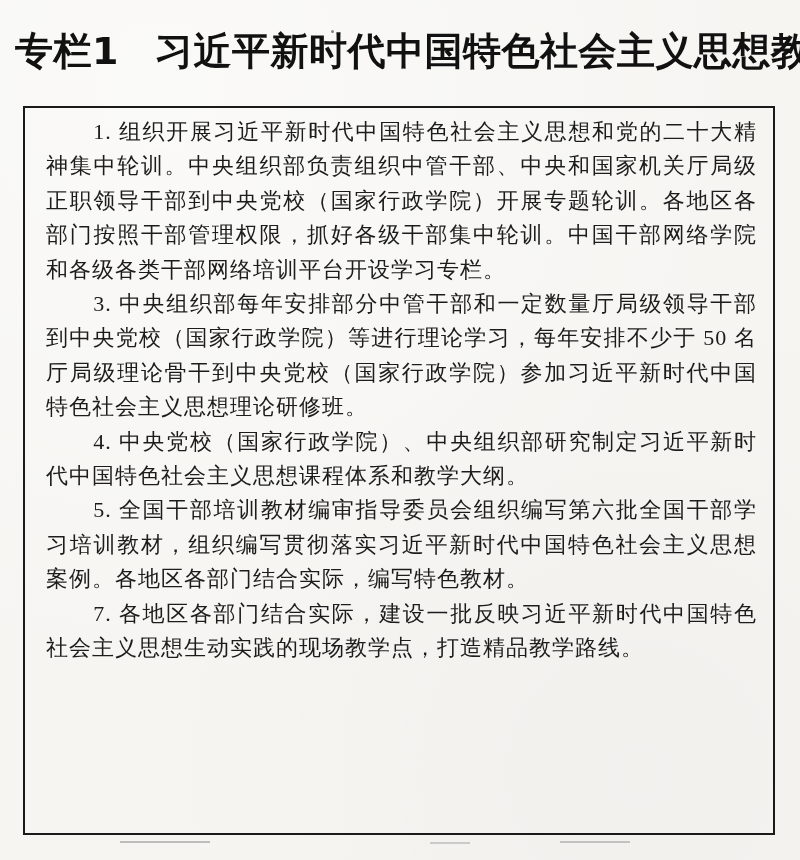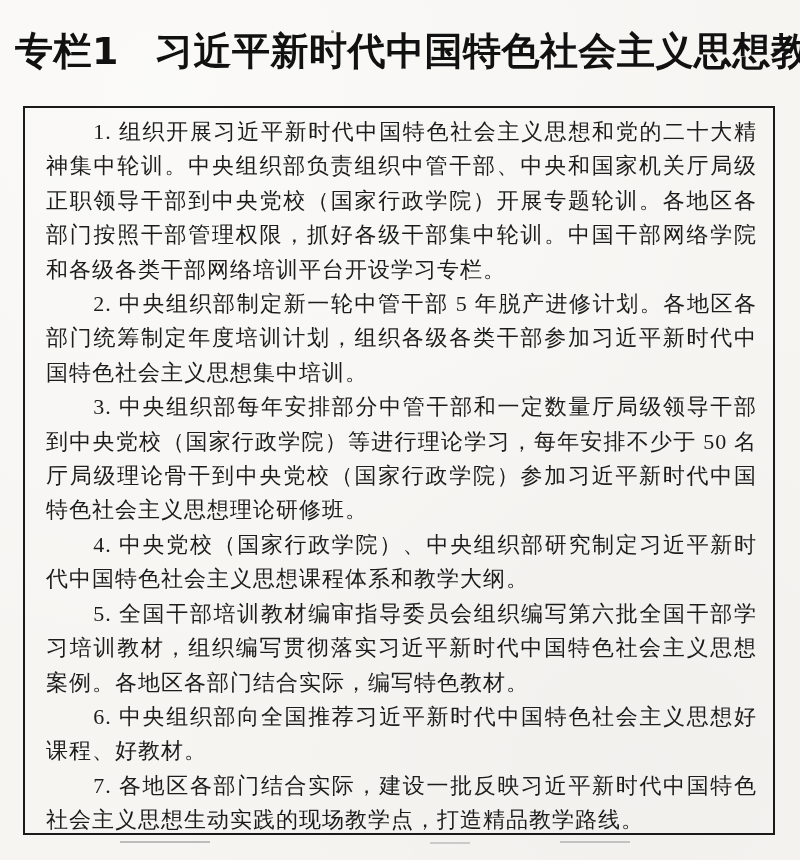--- a/index.html
+++ b/index.html
@@ -77,24 +77,22 @@
 <body>
 
 <div class="paper"></div>
 
 <h1 class="doc-title">
   <span class="title-prefix">专栏1</span><span class="title-main">习近平新时代中国特色社会主义思想教育培训计划</span>
 </h1>
 
 <div class="content-box">
   <p>1. 组织开展习近平新时代中国特色社会主义思想和党的二十大精神集中轮训。中央组织部负责组织中管干部、中央和国家机关厅局级正职领导干部到中央党校（国家行政学院）开展专题轮训。各地区各部门按照干部管理权限，抓好各级干部集中轮训。中国干部网络学院和各级各类干部网络培训平台开设学习专栏。</p>
-  <p>2. 中央组织部制定新一轮中管干部 5 年脱产进修计划。各地区各部门统筹制定年度培训计划，组织各级各类干部参加习近平新时代中国特色社会主义思想集中培训。</p>
   <p>3. 中央组织部每年安排部分中管干部和一定数量厅局级领导干部到中央党校（国家行政学院）等进行理论学习，每年安排不少于 50 名厅局级理论骨干到中央党校（国家行政学院）参加习近平新时代中国特色社会主义思想理论研修班。</p>
   <p>4. 中央党校（国家行政学院）、中央组织部研究制定习近平新时代中国特色社会主义思想课程体系和教学大纲。</p>
   <p>5. 全国干部培训教材编审指导委员会组织编写第六批全国干部学习培训教材，组织编写贯彻落实习近平新时代中国特色社会主义思想案例。各地区各部门结合实际，编写特色教材。</p>
-  <p>6. 中央组织部向全国推荐习近平新时代中国特色社会主义思想好课程、好教材。</p>
   <p>7. 各地区各部门结合实际，建设一批反映习近平新时代中国特色社会主义思想生动实践的现场教学点，打造精品教学路线。</p>
 </div>
 
 <div class="speck s1"></div>
 <div class="speck s2"></div>
 <div class="speck s3"></div>
 <div class="speck s4"></div>
 
 </body></html>

